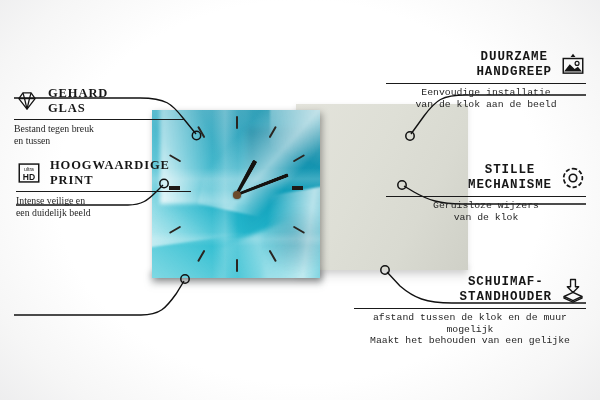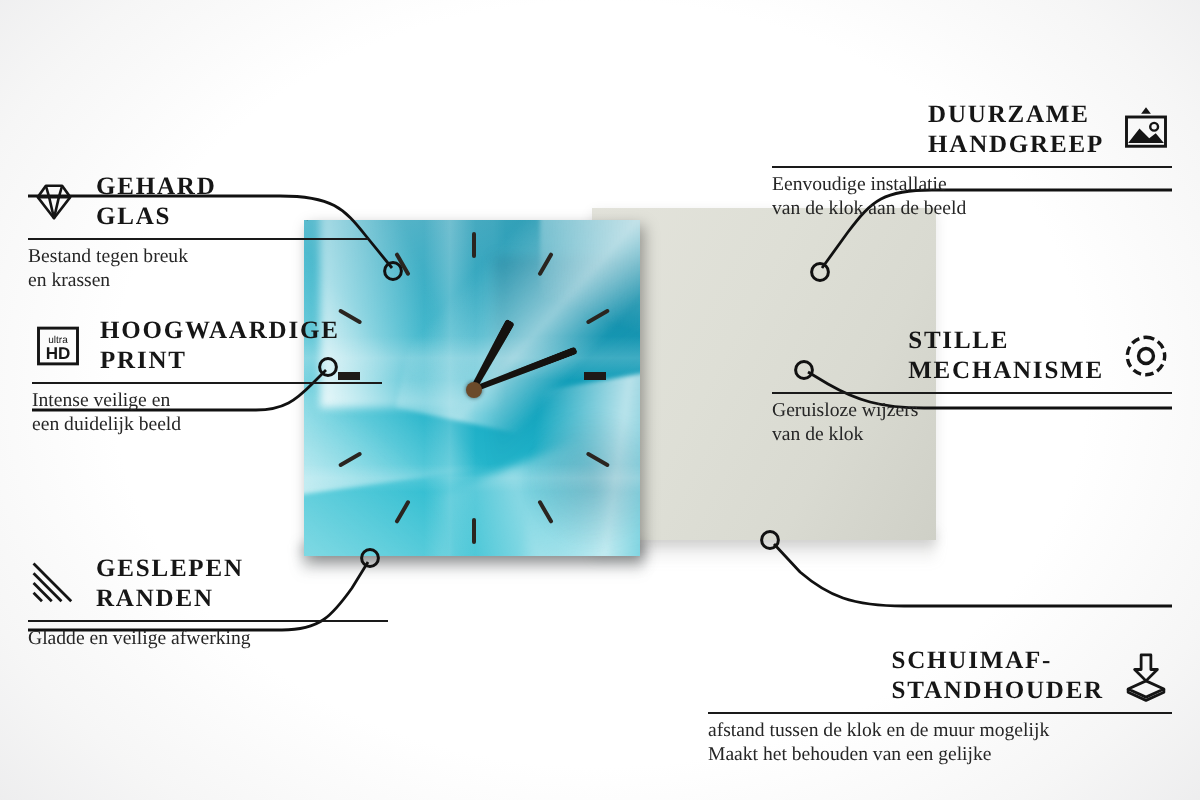--- a/index.html
+++ b/index.html
@@ -89,21 +89,21 @@
     background:linear-gradient(to bottom, rgba(70,80,85,0.38), rgba(70,80,85,0));
     filter:blur(3px);
   }
   
   .callout{position:absolute;}
   .co-title{font-weight:bold;font-size:12.5px;letter-spacing:.9px;color:#161616;
             line-height:15px;text-transform:uppercase;}
   .co-rule{height:1px;background:#1a1a1a;margin:3px 0 3px 0;}
   .co-desc{font-size:9.8px;line-height:11.5px;color:#262626;}
   .co-left{text-align:left;}
-  .co-right{text-align:left;}
+  .co-right{text-align:center;font-family:Liberation Mono, monospace;}
   .co-head{display:flex;align-items:center;gap:8px;}
   .co-head.right{justify-content:flex-end;}
   .ico{flex:0 0 auto;width:26px;height:26px;display:block;}
   
   #lines{position:absolute;left:0;top:0;width:600px;height:400px;pointer-events:none;}
 </style>
 </head>
 <body>
 
 <div id="stage">
@@ -182,58 +182,40 @@
             <path d="M21 6 L19 13 L16 26"></path>
         </g>
       </svg>
       <div>
         <div class="co-title">GEHARD</div>
         <div class="co-title">GLAS</div>
       </div>
     </div>
     <div class="co-rule"></div>
     <div class="co-desc">Bestand tegen breuk</div>
-    <div class="co-desc">en krassen</div>
+    <div class="co-desc">en tussen</div>
   </div>
 
   <div class="callout co-left" style="left:16px;top:158px;width:175px;">
     <div class="co-head">
       <svg class="ico" viewBox="0 0 32 32">
         <rect x="4" y="5" width="24" height="22" fill="none" stroke="#151515" stroke-width="1.8"></rect>
         <text x="16" y="14" font-family="Liberation Sans, sans-serif" font-size="6.2" text-anchor="middle" fill="#151515">ultra</text>
         <text x="16" y="24" font-family="Liberation Sans, sans-serif" font-size="10.5" font-weight="bold" text-anchor="middle" fill="#151515">HD</text>
       </svg>
       <div>
         <div class="co-title">HOOGWAARDIGE</div>
         <div class="co-title">PRINT</div>
       </div>
     </div>
     <div class="co-rule"></div>
     <div class="co-desc">Intense veilige en</div>
     <div class="co-desc">een duidelijk beeld</div>
   </div>
 
-  <div class="callout co-left" style="left:14px;top:277px;width:180px;">
-    <div class="co-head">
-      <svg class="ico" viewBox="0 0 32 32">
-        <g stroke="#151515" stroke-width="1.7" stroke-linecap="square">
-          <path d="M4 4 L26 26"></path>
-            <path d="M4 10 L20 26"></path>
-            <path d="M4 16 L14 26"></path>
-            <path d="M4 22 L8 26"></path>
-        </g>
-      </svg>
-      <div>
-        <div class="co-title">GESLEPEN</div>
-        <div class="co-title">RANDEN</div>
-      </div>
-    </div>
-    <div class="co-rule"></div>
-    <div class="co-desc">Gladde en veilige afwerking</div>
-  </div>
 
   <div class="callout co-right" style="right:14px;top:50px;width:200px;">
     <div class="co-head right">
       <div>
         <div class="co-title">DUURZAME</div>
         <div class="co-title">HANDGREEP</div>
       </div>
       <svg class="ico" viewBox="0 0 32 32">
         <path d="M16 2 L13 6 L19 6 Z" fill="#151515"></path>
         <rect x="4" y="8" width="24" height="18" fill="none" stroke="#151515" stroke-width="1.8"></rect>
@@ -257,21 +239,21 @@
           <path d="M16 4.5 a11.5 11.5 0 0 1 0 23 a11.5 11.5 0 0 1 0 -23" stroke-dasharray="5.2 2.6"></path>
           <circle cx="16" cy="16" r="4.6"></circle>
         </g>
       </svg>
     </div>
     <div class="co-rule"></div>
     <div class="co-desc">Geruisloze wijzers</div>
     <div class="co-desc">van de klok</div>
   </div>
 
-  <div class="callout co-right" style="right:14px;top:275px;width:232px;margin-top:48px;">
+  <div class="callout co-right" style="right:14px;top:275px;width:232px;">
     <div class="co-head right">
       <div>
         <div class="co-title">SCHUIMAF-</div>
         <div class="co-title">STANDHOUDER</div>
       </div>
       <svg class="ico" viewBox="0 0 32 32">
         <path d="M13 3 L19 3 L19 12 L23 12 L16 19 L9 12 L13 12 Z" fill="none" stroke="#151515" stroke-width="1.7" stroke-linejoin="round"></path>
         <path d="M16 19 L27 24 L16 29 L5 24 Z" fill="none" stroke="#151515" stroke-width="1.7" stroke-linejoin="round"></path>
         <path d="M5 24 L5 26 L16 31 L27 26 L27 24" fill="none" stroke="#151515" stroke-width="1.7" stroke-linejoin="round"></path>
       </svg>

